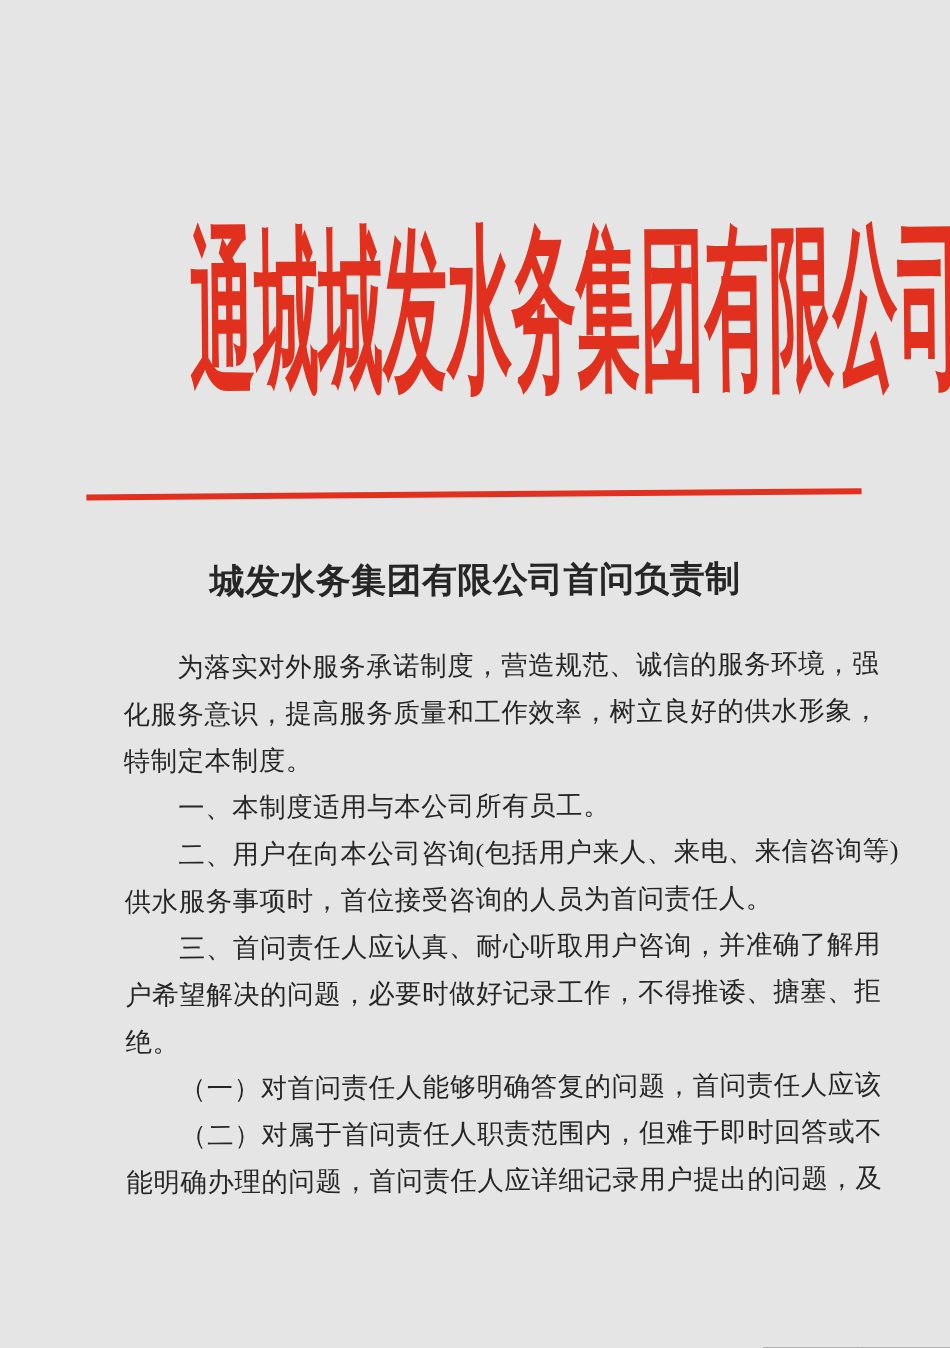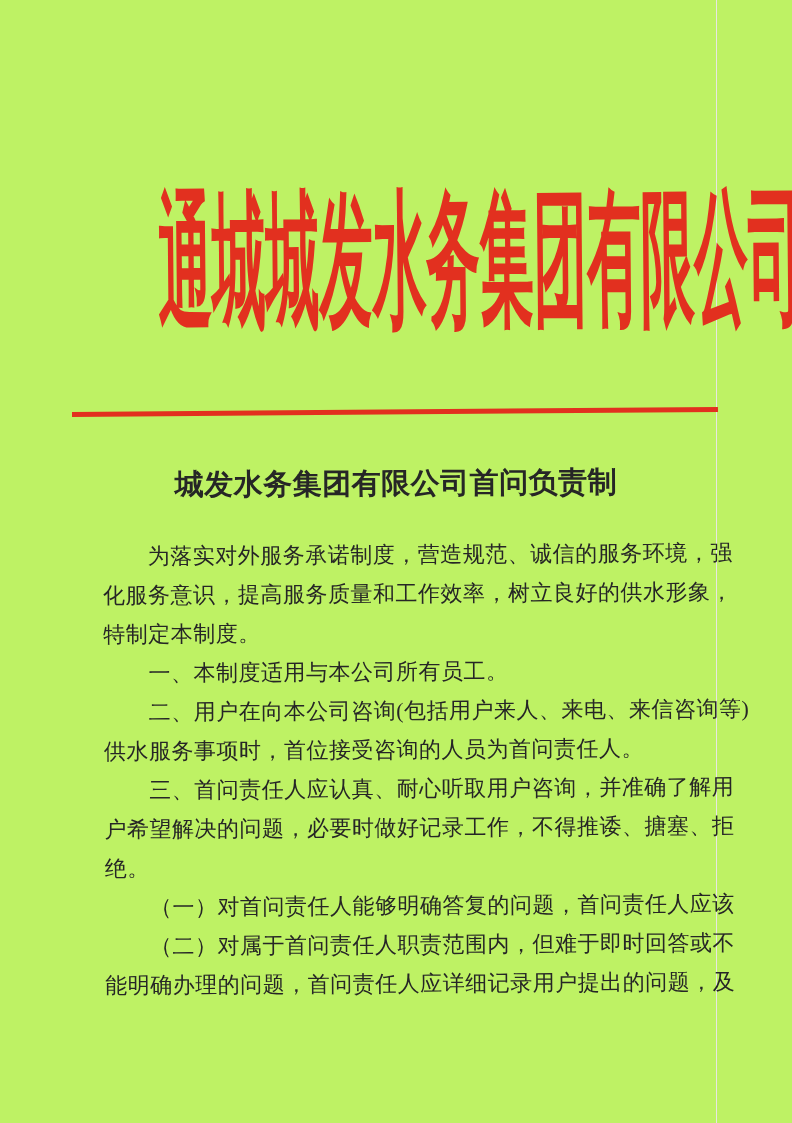--- a/index.html
+++ b/index.html
@@ -6,21 +6,21 @@
     margin: 0;
     padding: 0;
     background: #8a8a8a;
     font-family: "Liberation Serif", "DejaVu Serif", serif;
   }
   .page {
     position: relative;
     width: 792px;
     height: 1123px;
     margin: 0 auto;
-    background: #bef264;
+    background: #e5e5e5;
     overflow: hidden;
   }
   
   .scan-edge {
     position: absolute;
     left: 716px;
     top: 0;
     bottom: 0;
     width: 1px;
     background: #e8e6e3;

